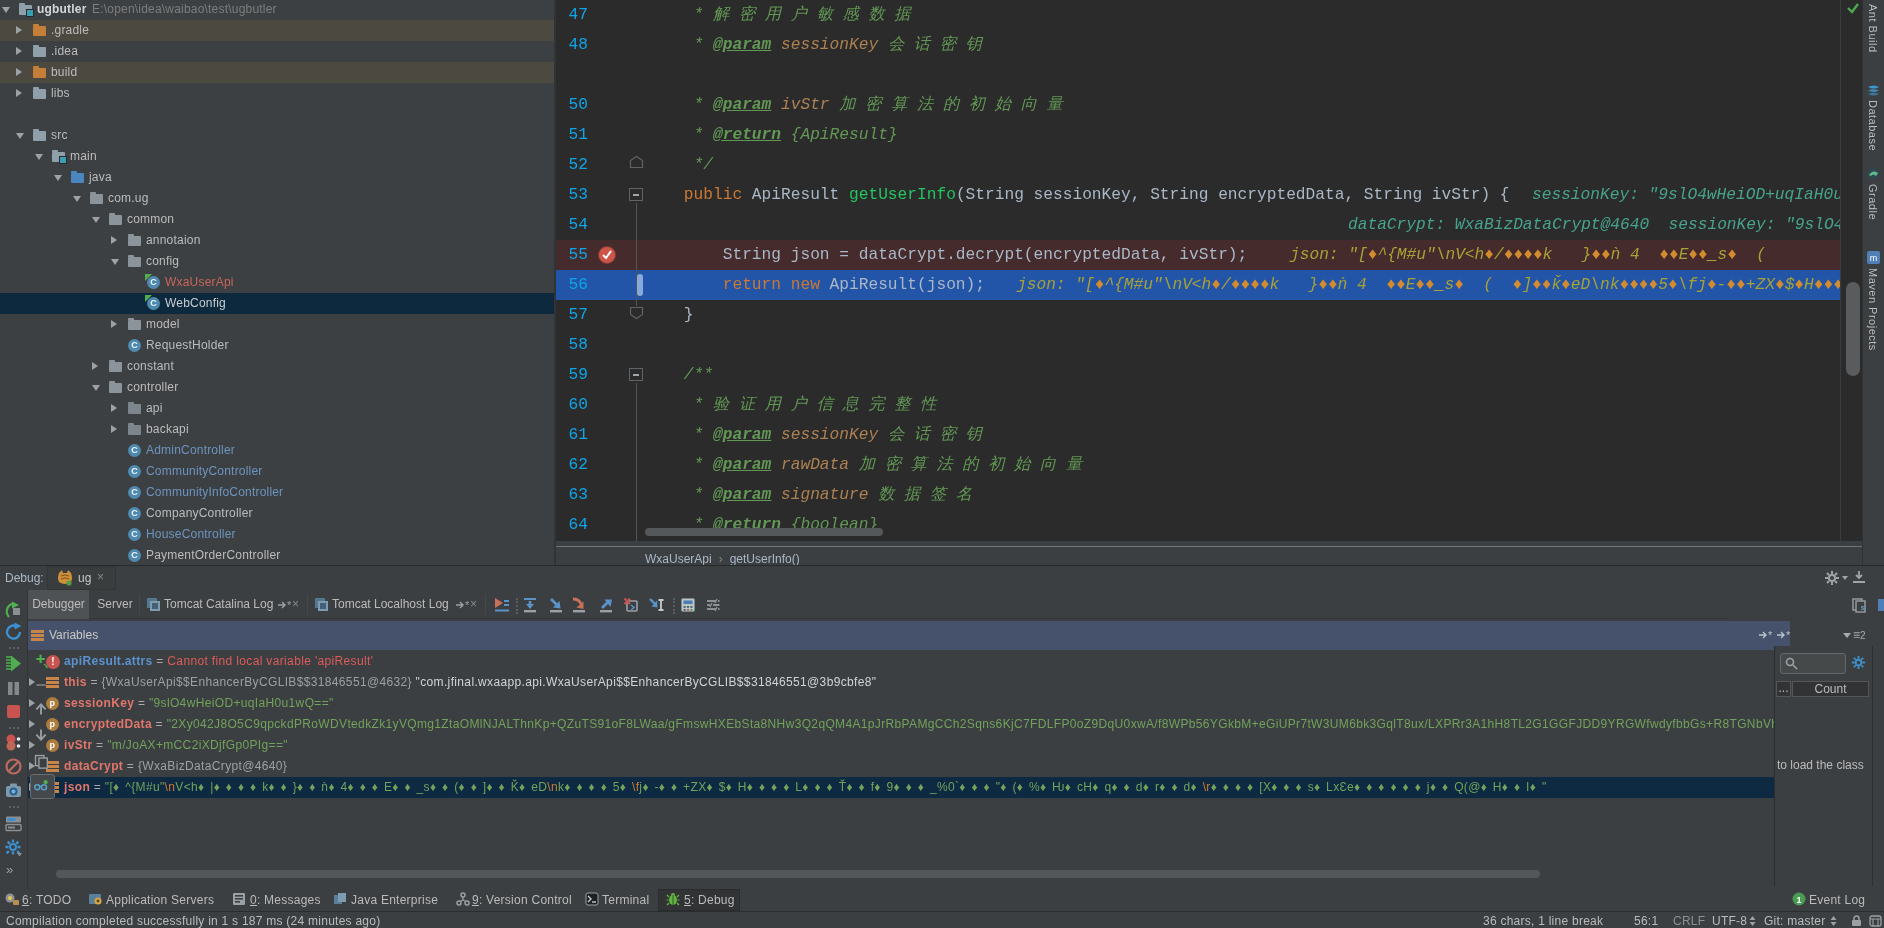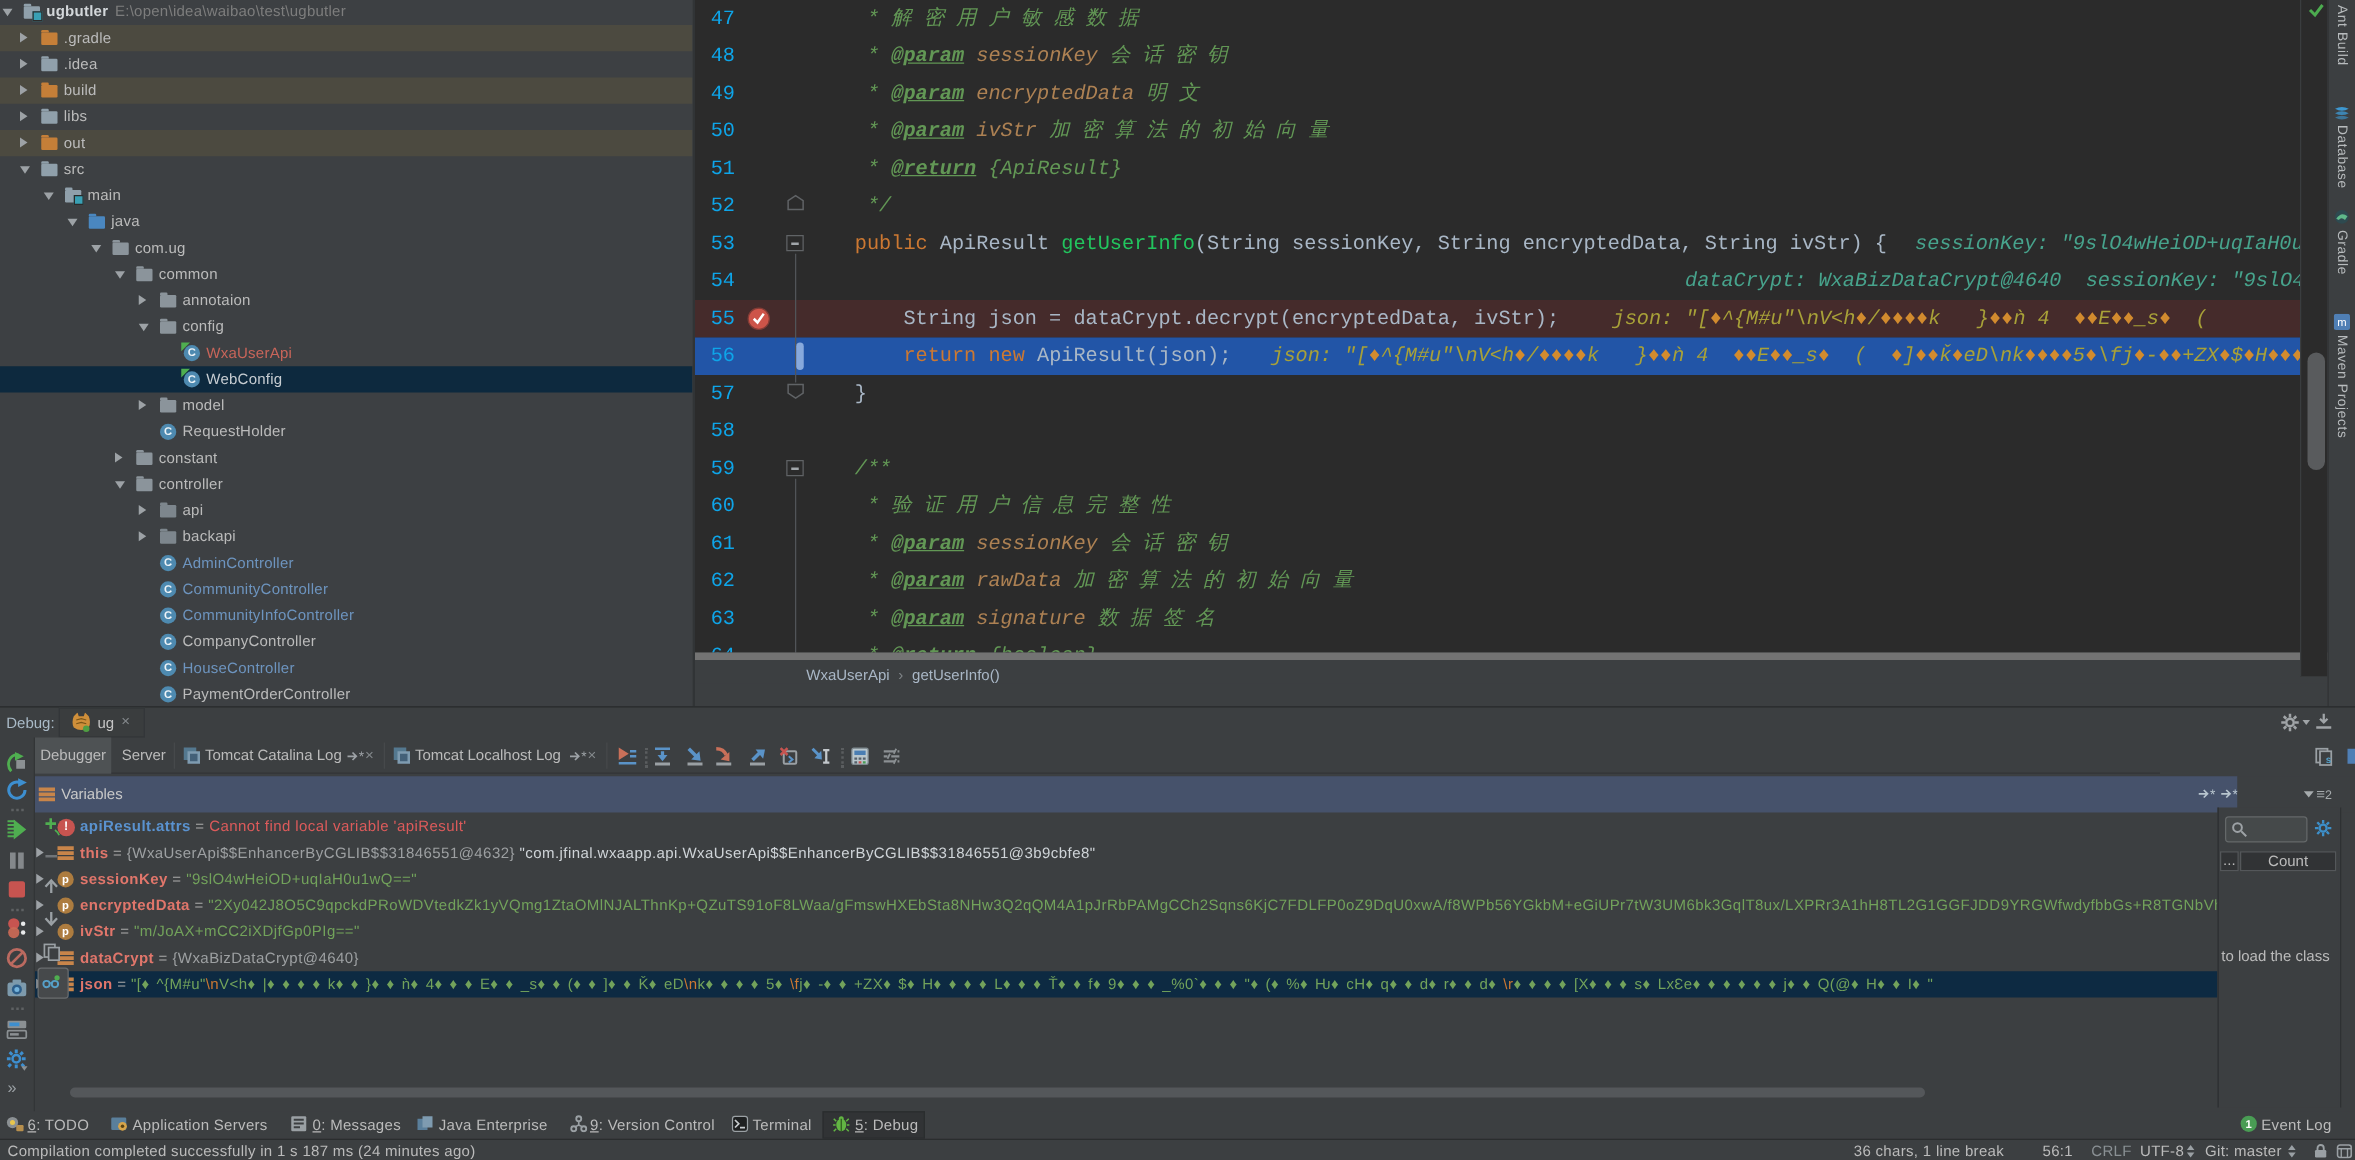--- a/index.html
+++ b/index.html
@@ -47,25 +47,20 @@
   <div class="tr olv" style="top:62px">
       <span class="ar" style="left:16px"></span>
       <span class="fo or" style="left:33px"></span>
       <span class="lb" style="left:51px">build</span>
     </div>
   <div class="tr" style="top:83px">
       <span class="ar" style="left:16px"></span>
       <span class="fo" style="left:33px"></span>
       <span class="lb" style="left:51px">libs</span>
     </div>
-  <div class="tr olv" style="top:104px">
-      <span class="ar" style="left:16px"></span>
-      <span class="fo or" style="left:33px"></span>
-      <span class="lb" style="left:51px">out</span>
-    </div>
   <div class="tr" style="top:125px">
       <span class="ad" style="left:16px"></span>
       <span class="fo" style="left:33px"></span>
       <span class="lb" style="left:51px">src</span>
     </div>
   <div class="tr" style="top:146px">
       <span class="ad" style="left:35px"></span>
       <span class="fo mark" style="left:52px"></span>
       <span class="lb" style="left:70px">main</span>
     </div>
@@ -179,21 +174,20 @@
 .fline{position:absolute;left:80px;width:1px;background:#515458}
 .exbar{position:absolute;left:81px;top:274px;width:6px;height:22px;background:#87a9dc;border-radius:3px}
 </style>
 <div id="ed">
   <div class="bprow"></div>
   <div class="exrow"></div>
   <div class="fline" style="top:203px;height:103px"></div>
   <div class="fline" style="top:383px;height:158px"></div>
   <div class="ln" style="top:0"><span class="gn">47</span><span class="cd cmt">     * <span class="cjk">解密用户敏感数据</span></span></div>
   <div class="ln" style="top:30px"><span class="gn">48</span><span class="cd cmt">     * <span class="ctag">@param</span> <span class="cval">sessionKey</span> <span class="cjk">会话密钥</span></span></div>
-  <div class="ln" style="top:60px"><span class="gn">49</span><span class="cd cmt">     * <span class="ctag">@param</span> <span class="cval">encryptedData</span> <span class="cjk">明文</span></span></div>
   <div class="ln" style="top:90px"><span class="gn">50</span><span class="cd cmt">     * <span class="ctag">@param</span> <span class="cval">ivStr</span> <span class="cjk">加密算法的初始向量</span></span></div>
   <div class="ln" style="top:120px"><span class="gn">51</span><span class="cd cmt">     * <span class="ctag">@return</span> {ApiResult}</span></div>
   <div class="ln" style="top:150px"><span class="gn">52</span><span class="cd cmt">     */</span></div>
   <div class="ln" style="top:180px"><span class="gn">53</span><span class="cd">    <span class="k">public</span> ApiResult <span class="mth">getUserInfo</span>(String sessionKey, String encryptedData, String ivStr) {</span><span class="hint" style="left:976px">sessionKey: "9slO4wHeiOD+uqIaH0u</span></div>
   <div class="ln" style="top:210px"><span class="gn">54</span><span class="hint" style="left:792px">dataCrypt: WxaBizDataCrypt@4640  sessionKey: "9slO4wi</span></div>
   <div class="ln" style="top:240px"><span class="gn">55</span><span class="cd">        String json = dataCrypt.decrypt(encryptedData, ivStr);</span><span class="hint2" style="left:734px">json: "[<b>♦</b>^{M#u"\nV&lt;h<b>♦</b>/<b>♦♦♦♦</b>k   }<b>♦♦</b>ǹ 4  <b>♦♦</b>E<b>♦♦</b>_s<b>♦</b>  (</span></div>
   <div class="ln" style="top:270px"><span class="gn">56</span><span class="cd">        <span class="k">return new</span> ApiResult(json);</span><span class="hint2" style="left:461px">json: "[<b>♦</b>^{M#u"\nV&lt;h<b>♦</b>/<b>♦♦♦♦</b>k   }<b>♦♦</b>ǹ 4  <b>♦♦</b>E<b>♦♦</b>_s<b>♦</b>  (  <b>♦</b>]<b>♦♦</b>ǩ<b>♦</b>eD\nk<b>♦</b><b>♦♦♦</b>5<b>♦</b>\fj<b>♦</b>-<b>♦♦</b>+ZX<b>♦</b>$<b>♦</b>H<b>♦♦♦</b></span></div>
   <div class="ln" style="top:300px"><span class="gn">57</span><span class="cd">    }</span></div>
   <div class="ln" style="top:330px"><span class="gn">58</span></div>
   <div class="ln" style="top:360px"><span class="gn">59</span><span class="cd cmt">    /**</span></div>
@@ -211,21 +205,21 @@
     </svg>
   <div class="fbox" style="top:368px"></div>
   <div class="exbar"></div>
   <div class="bpball">
       <svg width="18" height="18" viewBox="0 0 18 18" style="position:absolute;left:-1px;top:-1px">
         <path d="M5 9 L8 12 L13 5" stroke="#ffffff" stroke-width="2" fill="none"></path>
       </svg>
     </div>
 </div>
 <div class="abs" style="left:645px;top:528px;width:238px;height:8px;background:#55585a;border-radius:4px"></div>
-<div class="abs" id="crumbs" style="left:556px;top:522px;width:1328px;height:25px;background:#3c3f41;border-top:6px solid #737373;line-height:24px;color:#a9b7c6"><span style="margin-left:89px">WxaUserApi</span><span style="color:#7f8487;margin:0 7px">›</span><span>getUserInfo()</span></div>
+<div class="abs" id="crumbs" style="left:556px;top:546px;width:1328px;height:25px;background:#3c3f41;border-top:1px solid #737373;line-height:24px;color:#a9b7c6"><span style="margin-left:89px">WxaUserApi</span><span style="color:#7f8487;margin:0 7px">›</span><span>getUserInfo()</span></div>
 <style>
 #rs{position:absolute;left:1862px;top:0;width:22px;height:889px;background:#3c3f41;border-left:1px solid #303334}
 .vlab{position:absolute;left:4px;writing-mode:vertical-rl;font-size:11px;color:#b8bcbe;letter-spacing:0.5px}
 .ric{position:absolute;left:4px;width:13px;height:13px}
 </style>
 <div class="abs" style="left:1840px;top:0;width:22px;height:541px;background:#2b2b2b"></div>
 <div class="abs" style="left:1840px;top:0;width:1px;height:541px;background:#3a3d3f"></div>
 <div class="abs" style="left:1846px;top:282px;width:14px;height:94px;background:#595b5d;border-radius:7px"></div>
 <svg class="abs" style="left:1846px;top:1px" width="14" height="14" viewBox="0 0 14 14">
     <path d="M2 7 L6 11 L12 3" stroke="#4cab4f" stroke-width="2.4" fill="none"></path>

